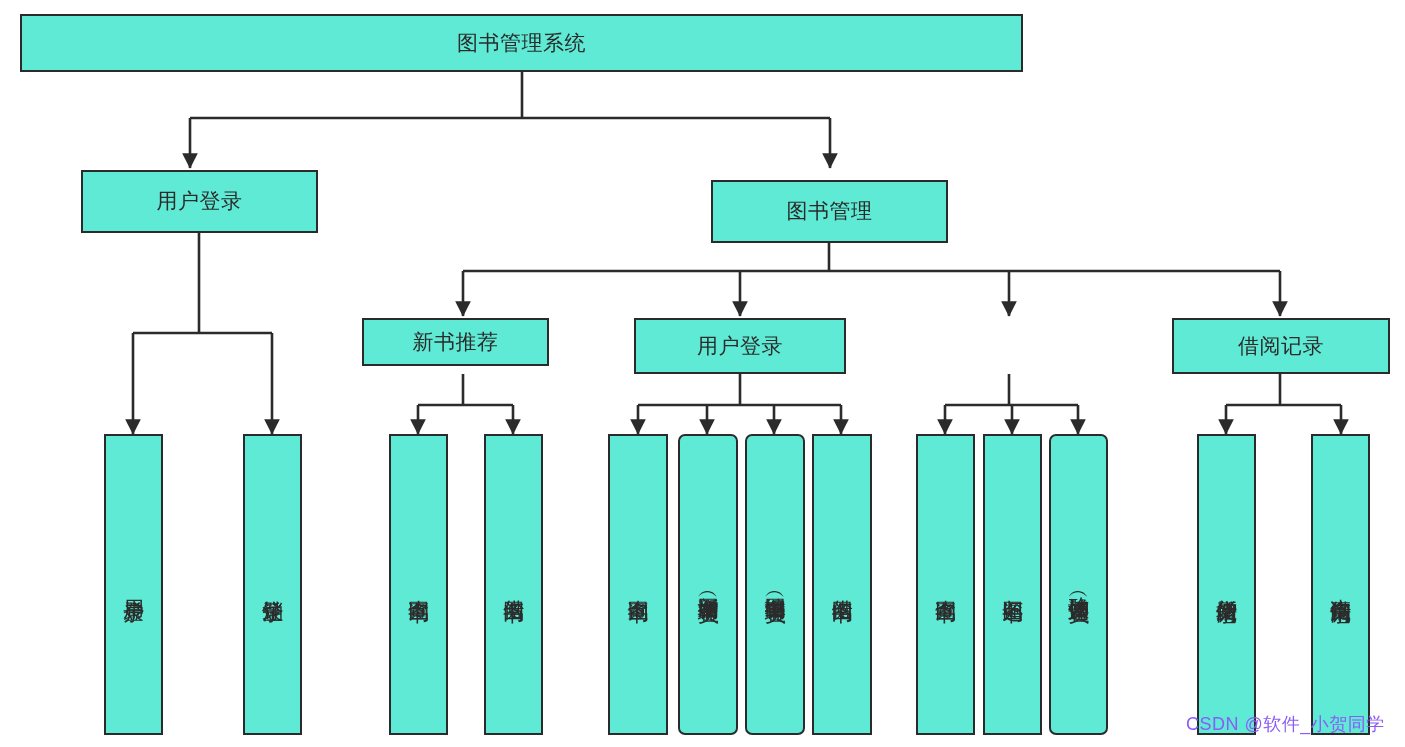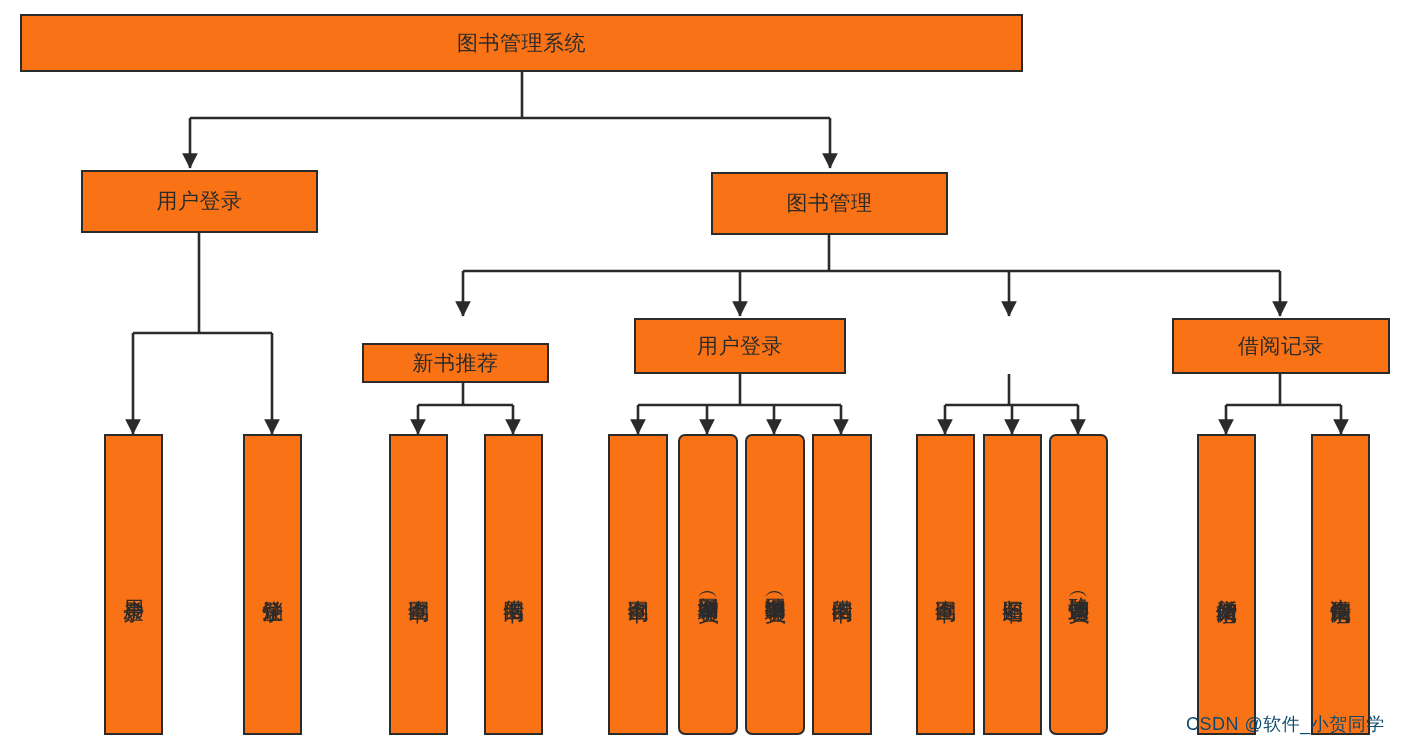--- a/index.html
+++ b/index.html
@@ -21,21 +21,21 @@
     position: absolute;
     left: 0;
     top: 0;
     width: 1405px;
     height: 747px;
     pointer-events: none;
   }
   .node {
     position: absolute;
     box-sizing: border-box;
-    background: #f97316;
+    background: #5eead4;
     border: 2px solid #2b2b2b;
     display: flex;
     align-items: center;
     justify-content: center;
     color: #2b2b2b;
   }
   .node.rounded {
     border-radius: 7px;
   }
   .node .lbl {
@@ -59,21 +59,21 @@
     text-orientation: upright;
     font-size: 21px;
     line-height: 1.35;
     letter-spacing: 1px;
   }
   #watermark {
     position: absolute;
     left: 1186px;
     top: 712px;
     font-size: 18px;
-    color: #0c4a6e;
+    color: #8b5cf6;
     white-space: nowrap;
     letter-spacing: 0.5px;
     font-family: "Liberation Sans", "DejaVu Sans", sans-serif;
   }
 </style>
 </head>
 <body>
 
 <div id="canvas">
 
@@ -129,25 +129,25 @@
     </g>
   </svg>
 
   <div class="node h" style="left:20px; top:14px; width:1003px; height:58px;">
     <span class="lbl">图书管理系统</span>
   </div>
 
   <div class="node h" style="left:81px; top:170px; width:237px; height:63px;">
     <span class="lbl">用户登录</span>
   </div>
-  <div class="node h" style="left:711px; top:172px; width:237px; height:63px;">
+  <div class="node h" style="left:711px; top:180px; width:237px; height:63px;">
     <span class="lbl">图书管理</span>
   </div>
 
-  <div class="node h" style="left:362px; top:318px; width:187px; height:40px;margin-top:25px;">
+  <div class="node h" style="left:362px; top:318px; width:187px; height:48px;">
     <span class="lbl">新书推荐</span>
   </div>
   <div class="node h" style="left:634px; top:318px; width:212px; height:56px;">
     <span class="lbl">用户登录</span>
   </div>
   <div class="node h" style="left:1172px; top:318px; width:218px; height:56px;">
     <span class="lbl">借阅记录</span>
   </div>
 
   <div class="node v" style="left:104px; top:434px; width:59px; height:301px;">

